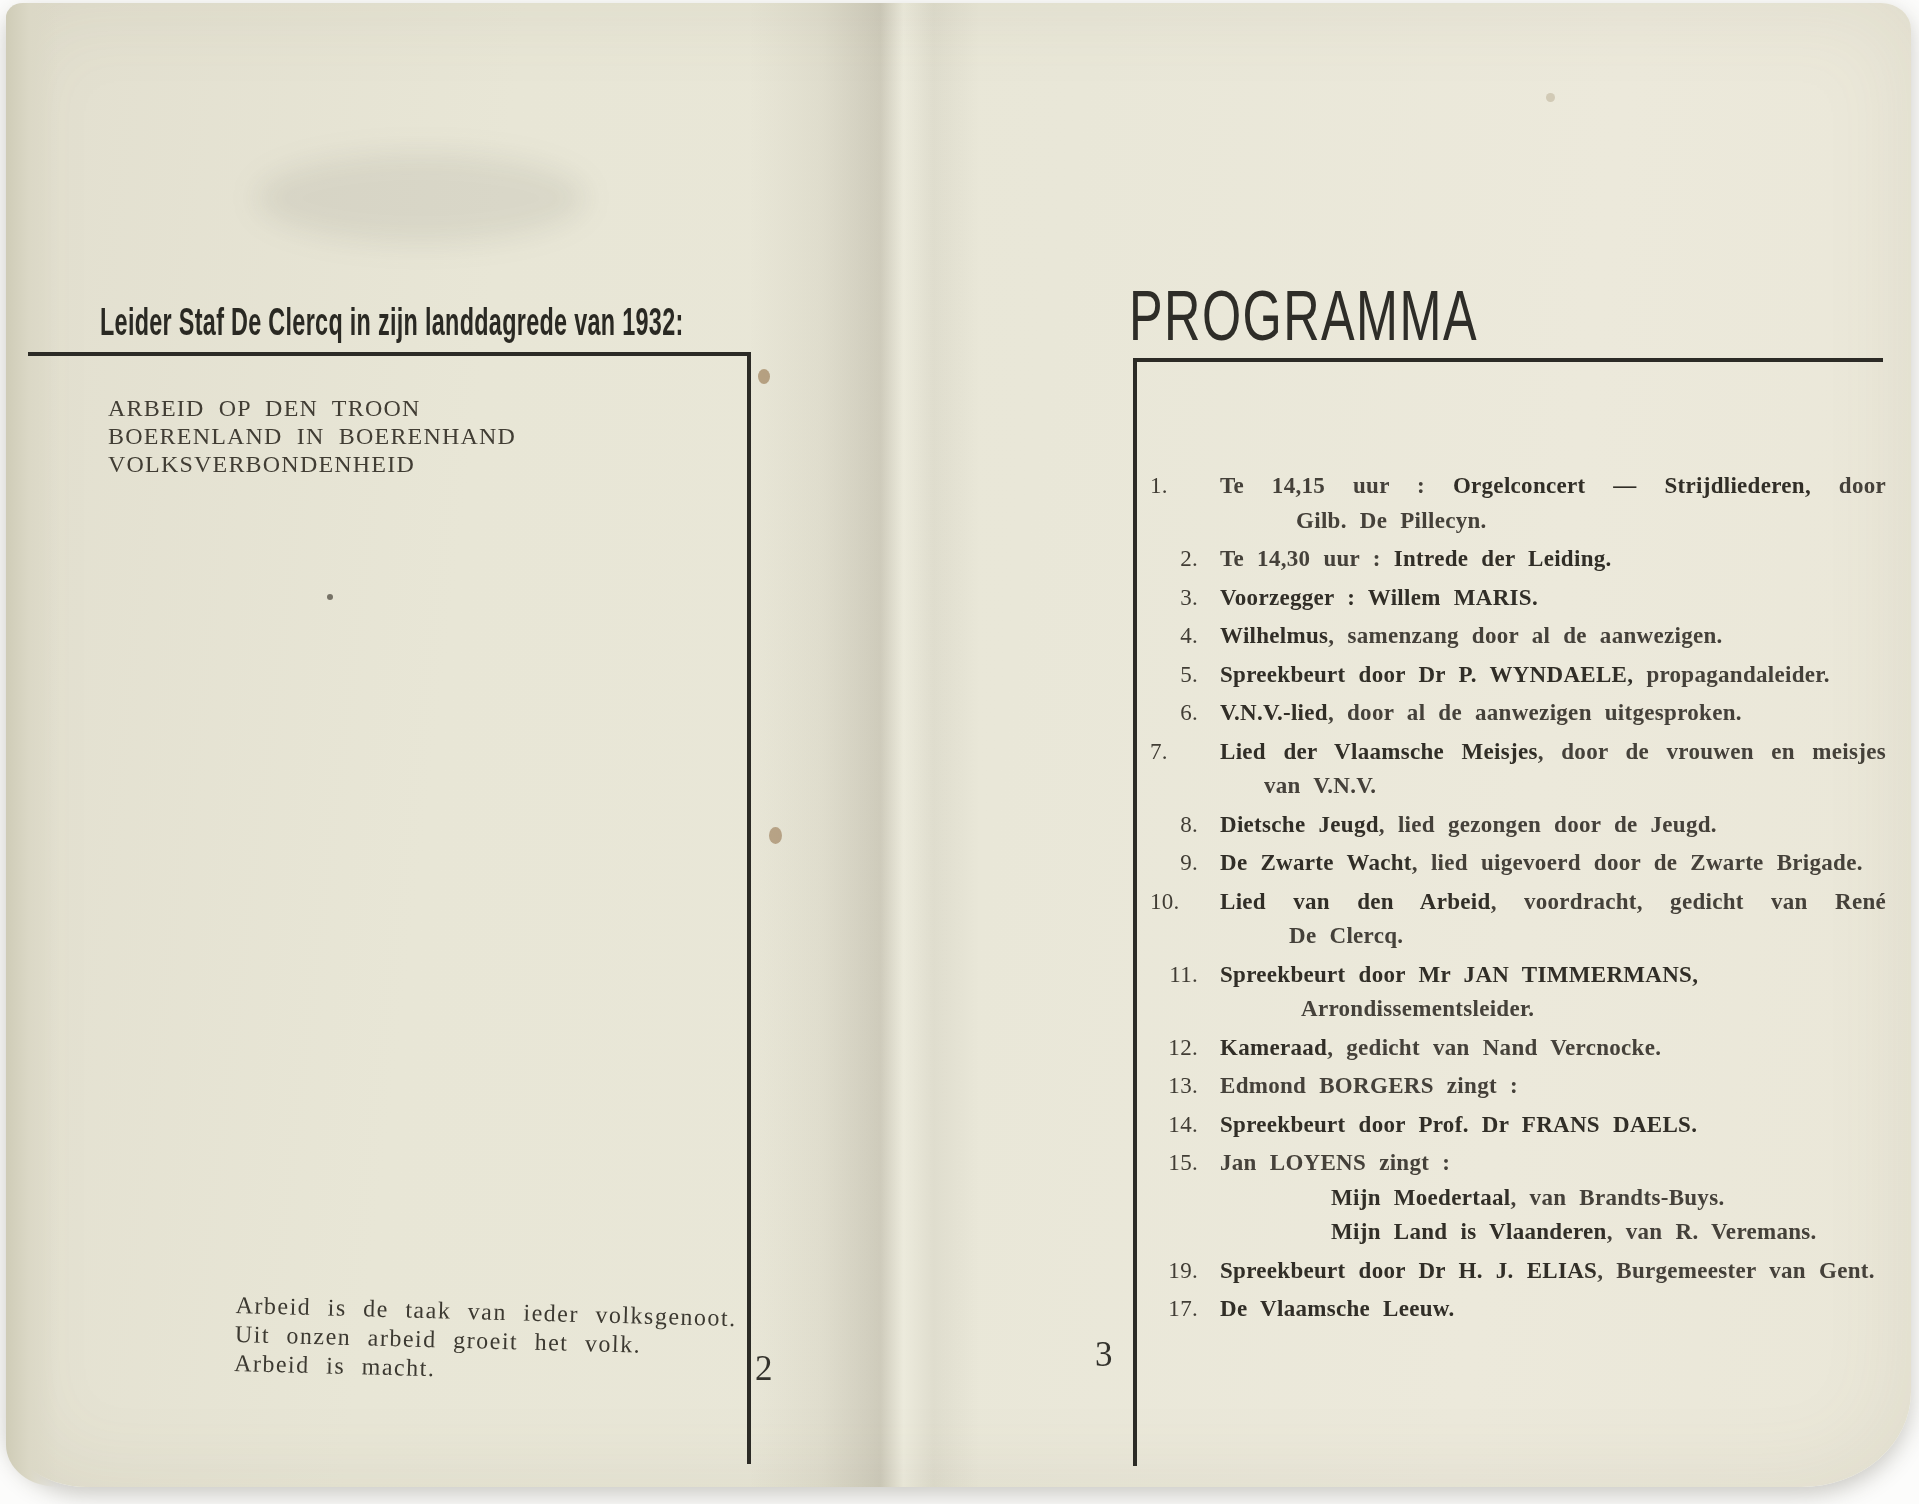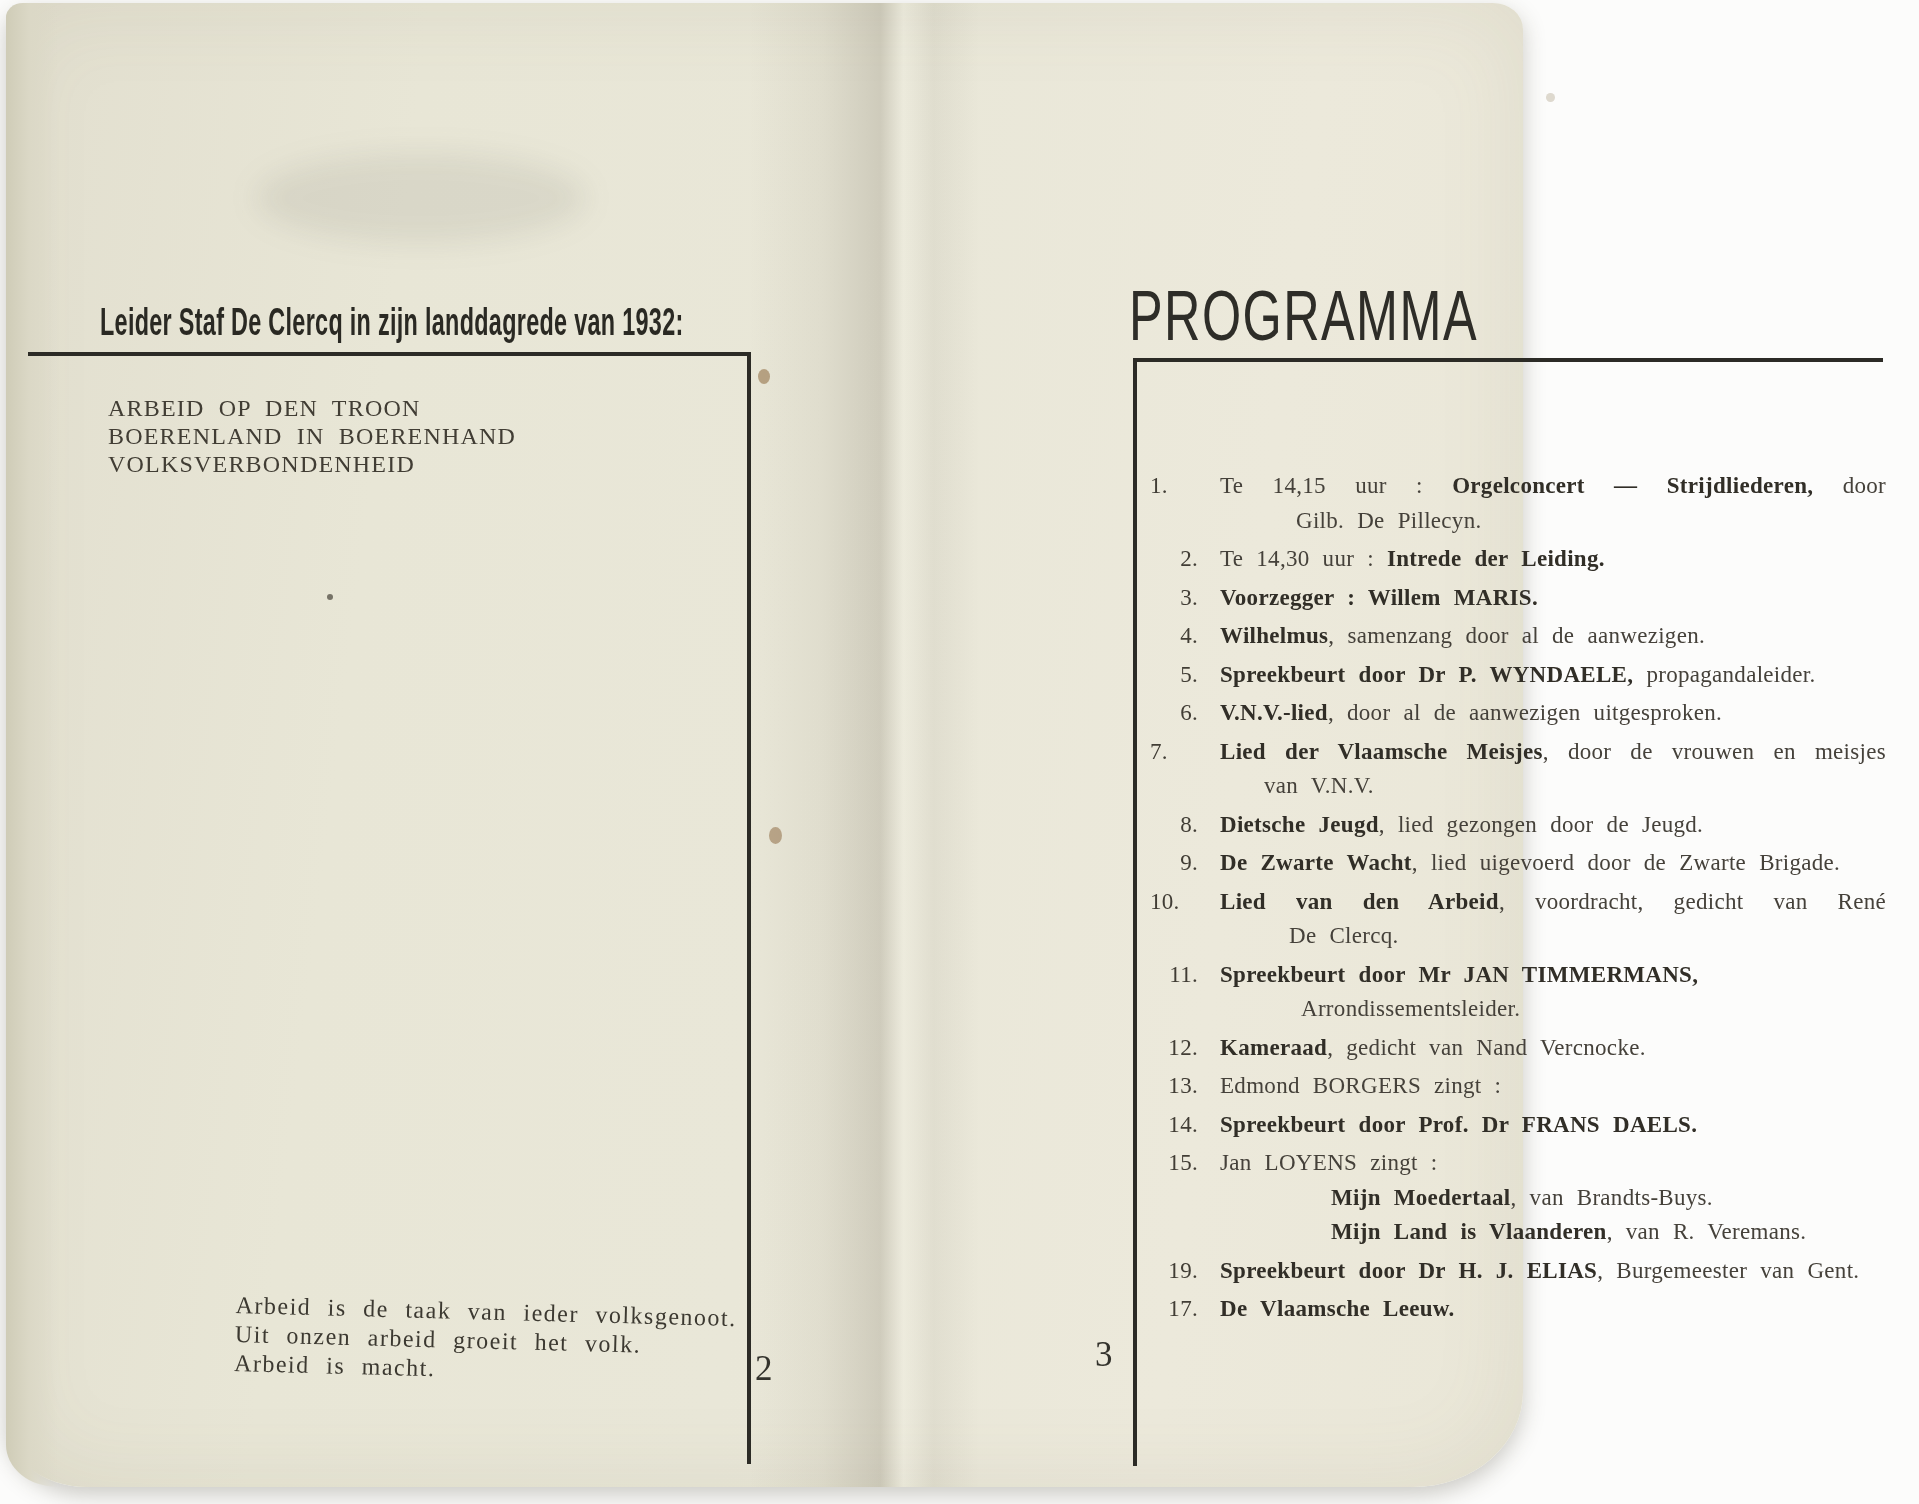--- a/index.html
+++ b/index.html
@@ -2,21 +2,21 @@
 <html><head>
 <meta charset="utf-8">
 <style>
   html,body{margin:0;padding:0;}
   body{
     width:1919px;height:1504px;position:relative;overflow:hidden;
     background:#fcfcfb;
     font-family:"Liberation Serif", serif;
   }
   .paper{
-    position:absolute;left:6px;top:3px;width:1517px;height:1484px;
+    position:absolute;left:6px;top:3px;width:1905px;height:1484px;
     border-radius:26px 30px 110px 80px / 22px 26px 95px 65px;
     background:linear-gradient(97deg,#e2dfcf 0%,#e8e6d6 25%,#e9e7d8 52%,#ece9db 78%,#eae7d8 100%);
     box-shadow:0 8px 22px rgba(60,55,40,0.25), inset 0 0 90px rgba(115,105,75,0.10);
   }
   .edge-strip{
     position:absolute;left:0;top:0;bottom:0;width:52px;
     border-radius:26px 0 0 80px / 22px 0 0 65px;
     background:linear-gradient(90deg,#cfccb7 0%,#dbd8c6 45%,rgba(222,219,201,0) 100%);
   }
   .gutter{
@@ -57,21 +57,21 @@
   .rp-vline{position:absolute;left:1127px;top:355px;width:4px;height:1108px;background:#2c2b26;}
   .program{
     position:absolute;left:1144px;top:466px;width:736px;
     font-size:23px;line-height:34.5px;color:#45413a;word-spacing:7px;letter-spacing:0.3px;
   }
   .prog-item{margin-bottom:4px;}
   .prog-line{white-space:nowrap;}
   .prog-line.just{white-space:normal;text-align:justify;text-align-last:justify;}
   .prog-num{display:inline-block;width:48px;text-align:right;margin-right:22px;color:#413d35;}
   .program .b{font-weight:700;color:#312e27;}
-  .program .r{font-weight:400;}
+  .program .r{font-weight:700;}
   
   .speck{position:absolute;border-radius:50%;}
   .speck-1{left:752px;top:366px;width:12px;height:15px;background:rgba(140,104,60,0.55);}
   .speck-2{left:763px;top:824px;width:13px;height:17px;background:rgba(135,98,55,0.5);}
   .speck-3{left:321px;top:591px;width:6px;height:6px;background:rgba(70,65,55,0.7);}
   .speck-4{left:1540px;top:90px;width:9px;height:9px;background:rgba(130,110,70,0.25);}
 </style>
 </head>
 <body>
 

